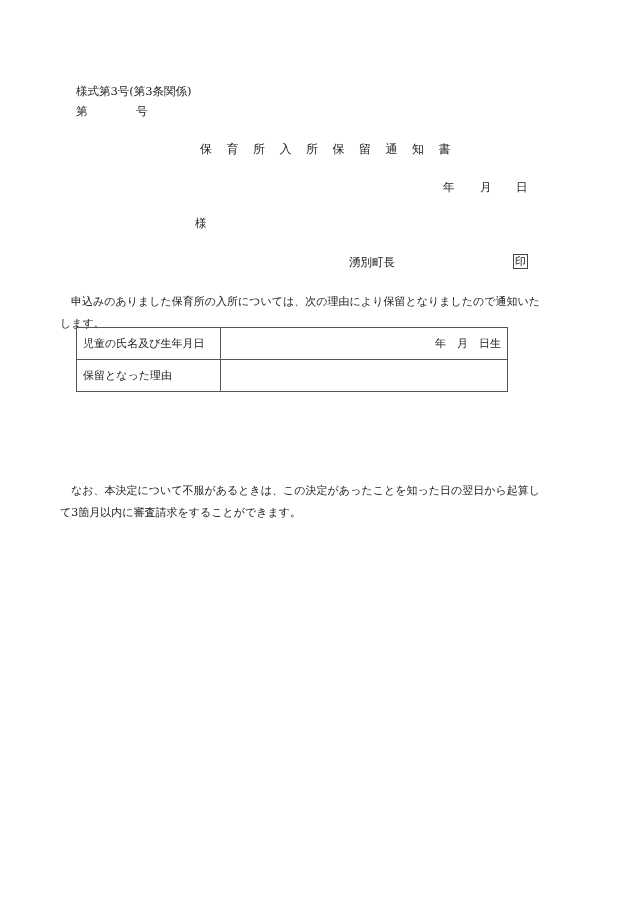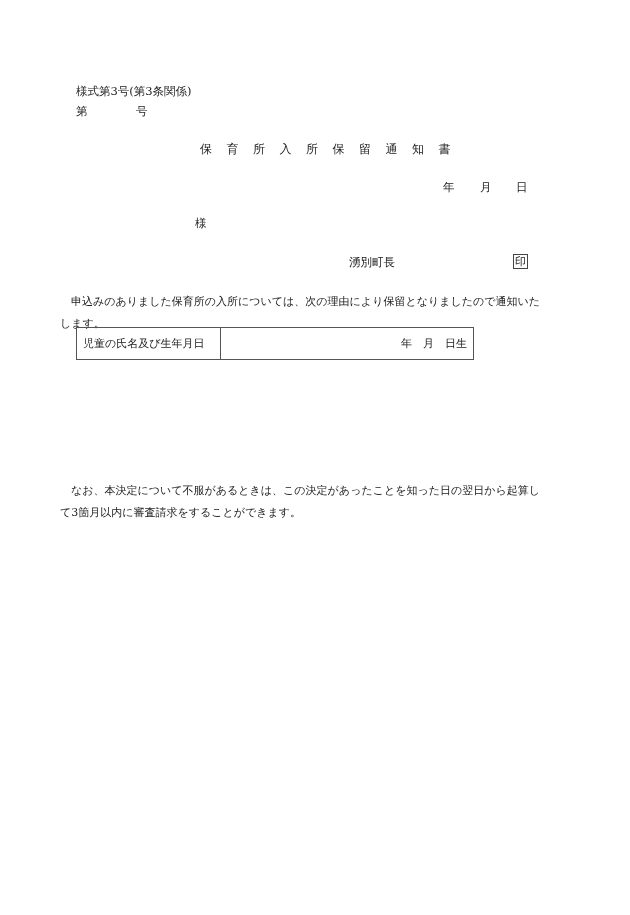--- a/index.html
+++ b/index.html
@@ -2,21 +2,21 @@
 <html><head>
 <meta charset="utf-8">
 <style>
   html, body { margin: 0; padding: 0; background: #ffffff; }
   body { width: 630px; height: 915px; position: relative; overflow: hidden;
          font-family: "DejaVu Serif", "Liberation Serif", serif; color: #222; font-size: 11.5px; }
   .abs { position: absolute; white-space: nowrap; }
   .title span { display: inline-block; margin-right: 14.5px; }
   .seal { border: 1px solid #444; padding: 0 1px; font-size: 11px; line-height: 13px; }
   .para { position: absolute; left: 60px; width: 482px; line-height: 22px; font-size: 11px; }
-  table { position: absolute; left: 76px; top: 327px; width: 398px; border-collapse: collapse; padding-left: 16px; }
+  table { position: absolute; left: 76px; top: 327px; width: 432px; border-collapse: collapse; padding-left: 16px; }
   td { border: 1px solid #555; height: 31px; padding: 0 6px; font-size: 11px; vertical-align: middle; }
   td.label { width: 131px; }
   td.value { text-align: right; }
 </style>
 </head>
 <body>
 
 <div class="abs" style="left:76px; top:84px;">様式第3号(第3条関係)</div>
 <div class="abs" style="left:76px; top:104px;">第</div>
 <div class="abs" style="left:136px; top:104px;">号</div>
@@ -35,16 +35,20 @@
 <div class="abs seal" style="left:513px; top:254px;">印</div>
 
 <div class="para" style="top:291px; text-indent:1em;">申込みのありました保育所の入所については、次の理由により保留となりましたので通知いたします。</div>
 
 <table>
   <tbody>
       <tr>
     <td class="label">児童の氏名及び生年月日</td>
     <td class="value">年　月　日生</td>
   </tr>
+  <tr>
+    <td class="label">保留となった理由</td>
+    <td class="value"></td>
+  </tr>
 </tbody>
   </table>
 
 <div class="para" style="top:459px; text-indent:1em;margin-top:21px;">なお、本決定について不服があるときは、この決定があったことを知った日の翌日から起算して3箇月以内に審査請求をすることができます。</div>
 
 </body></html>

